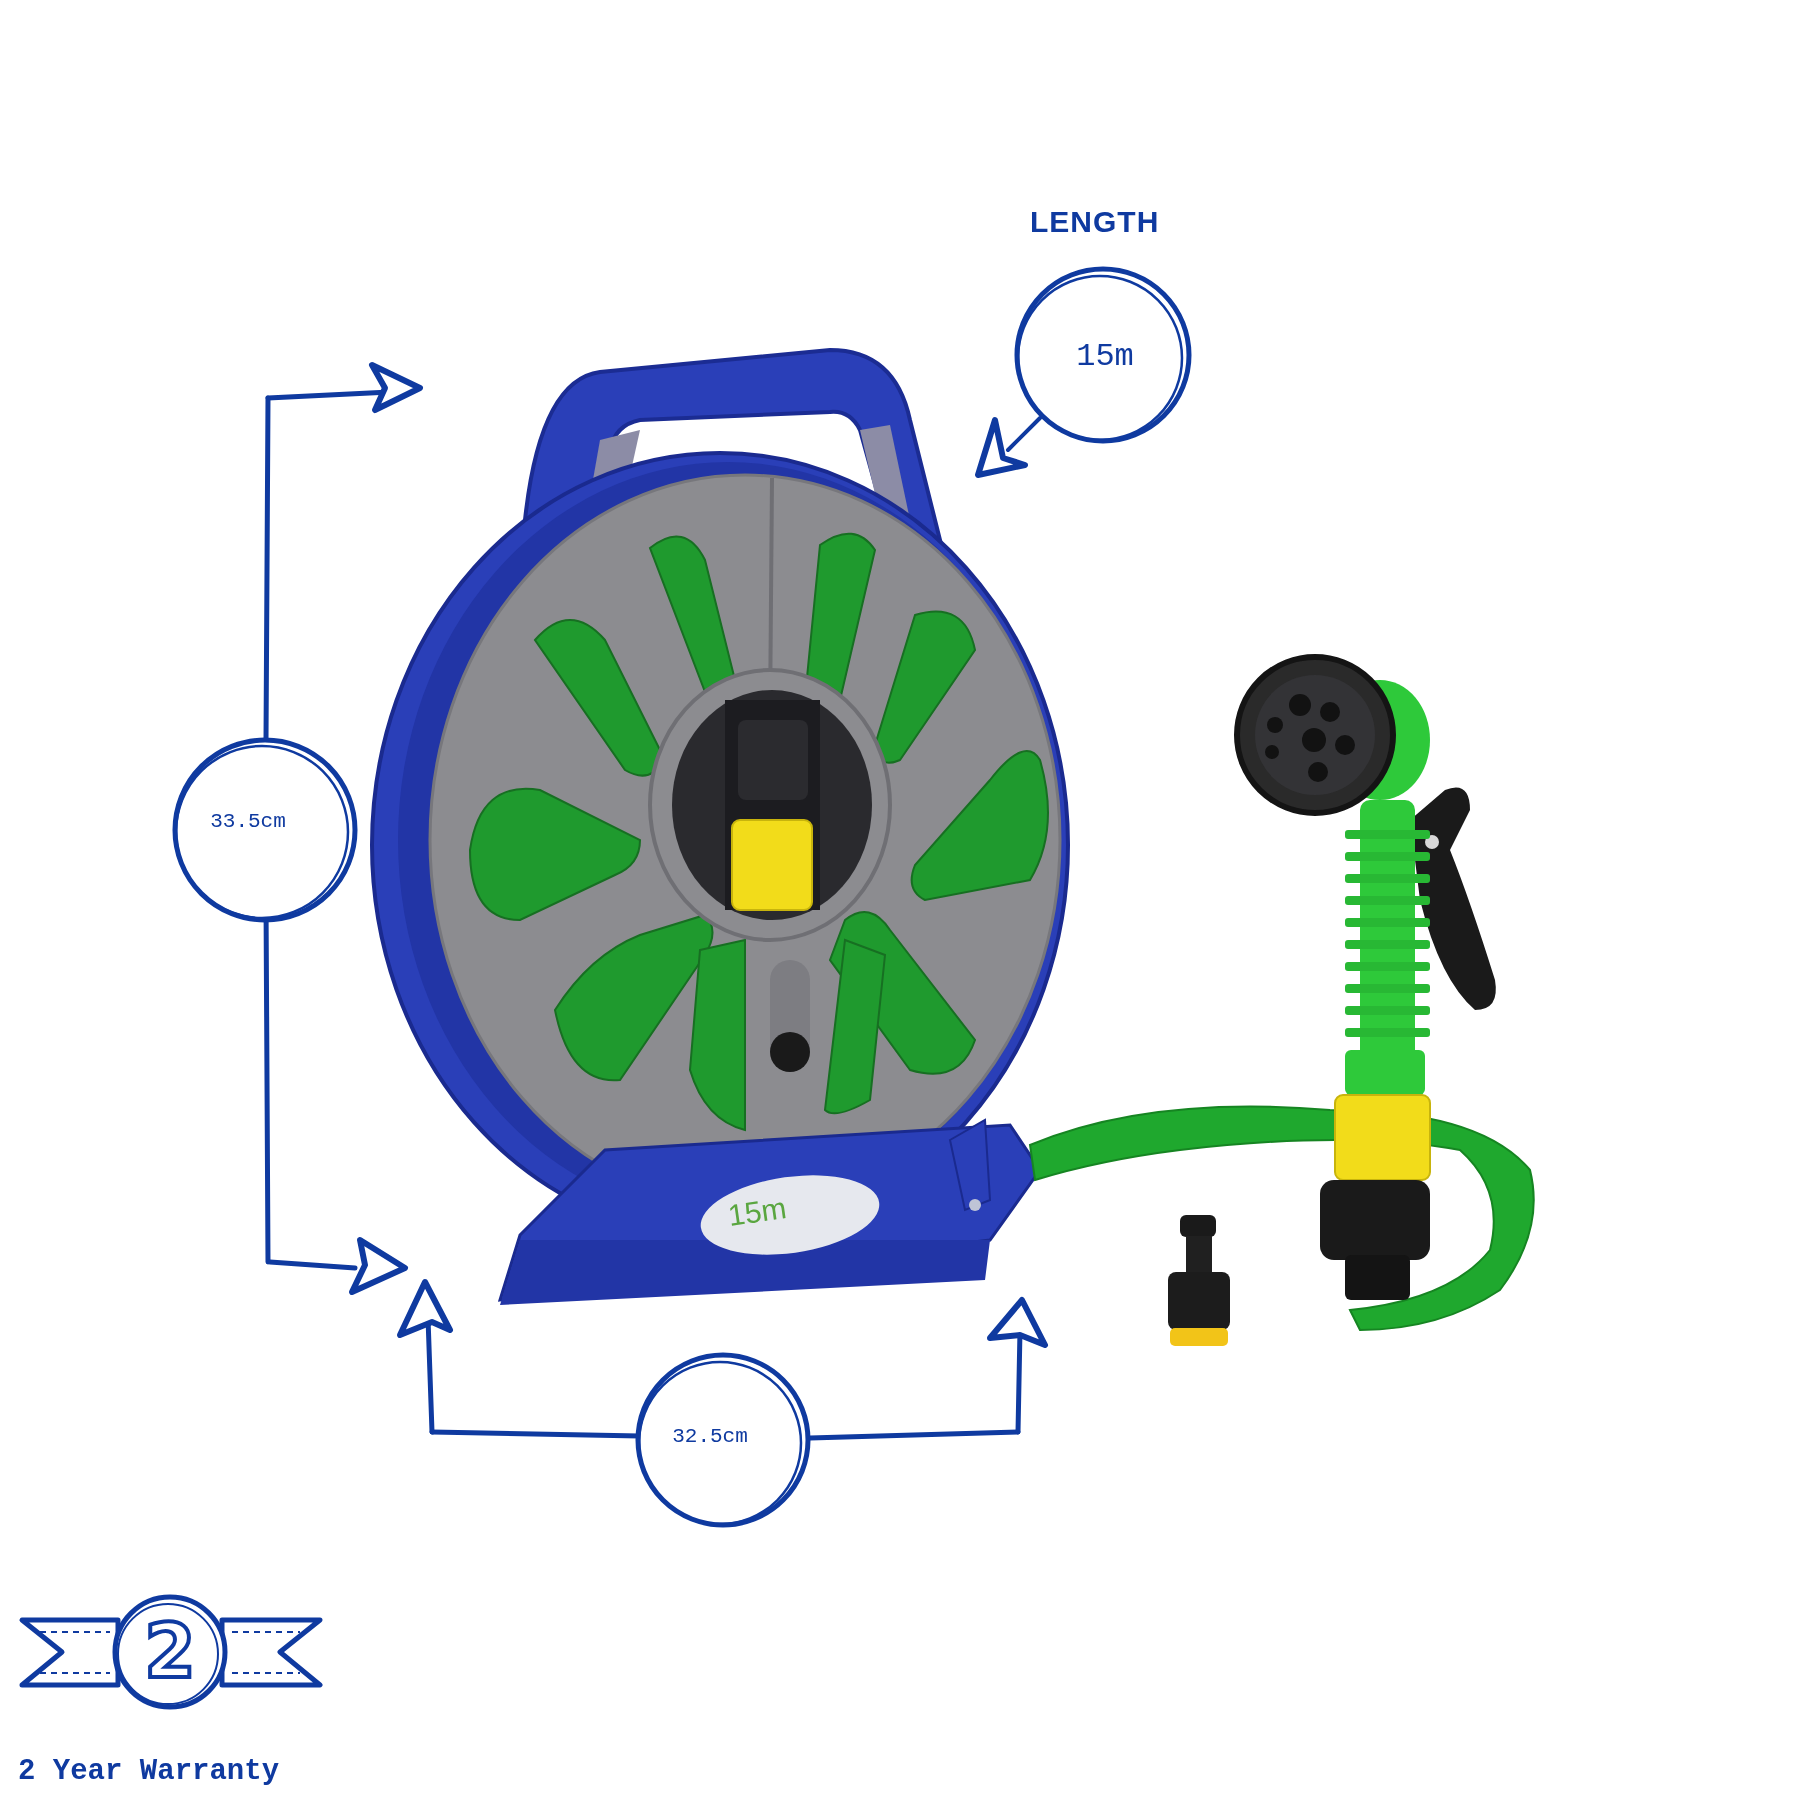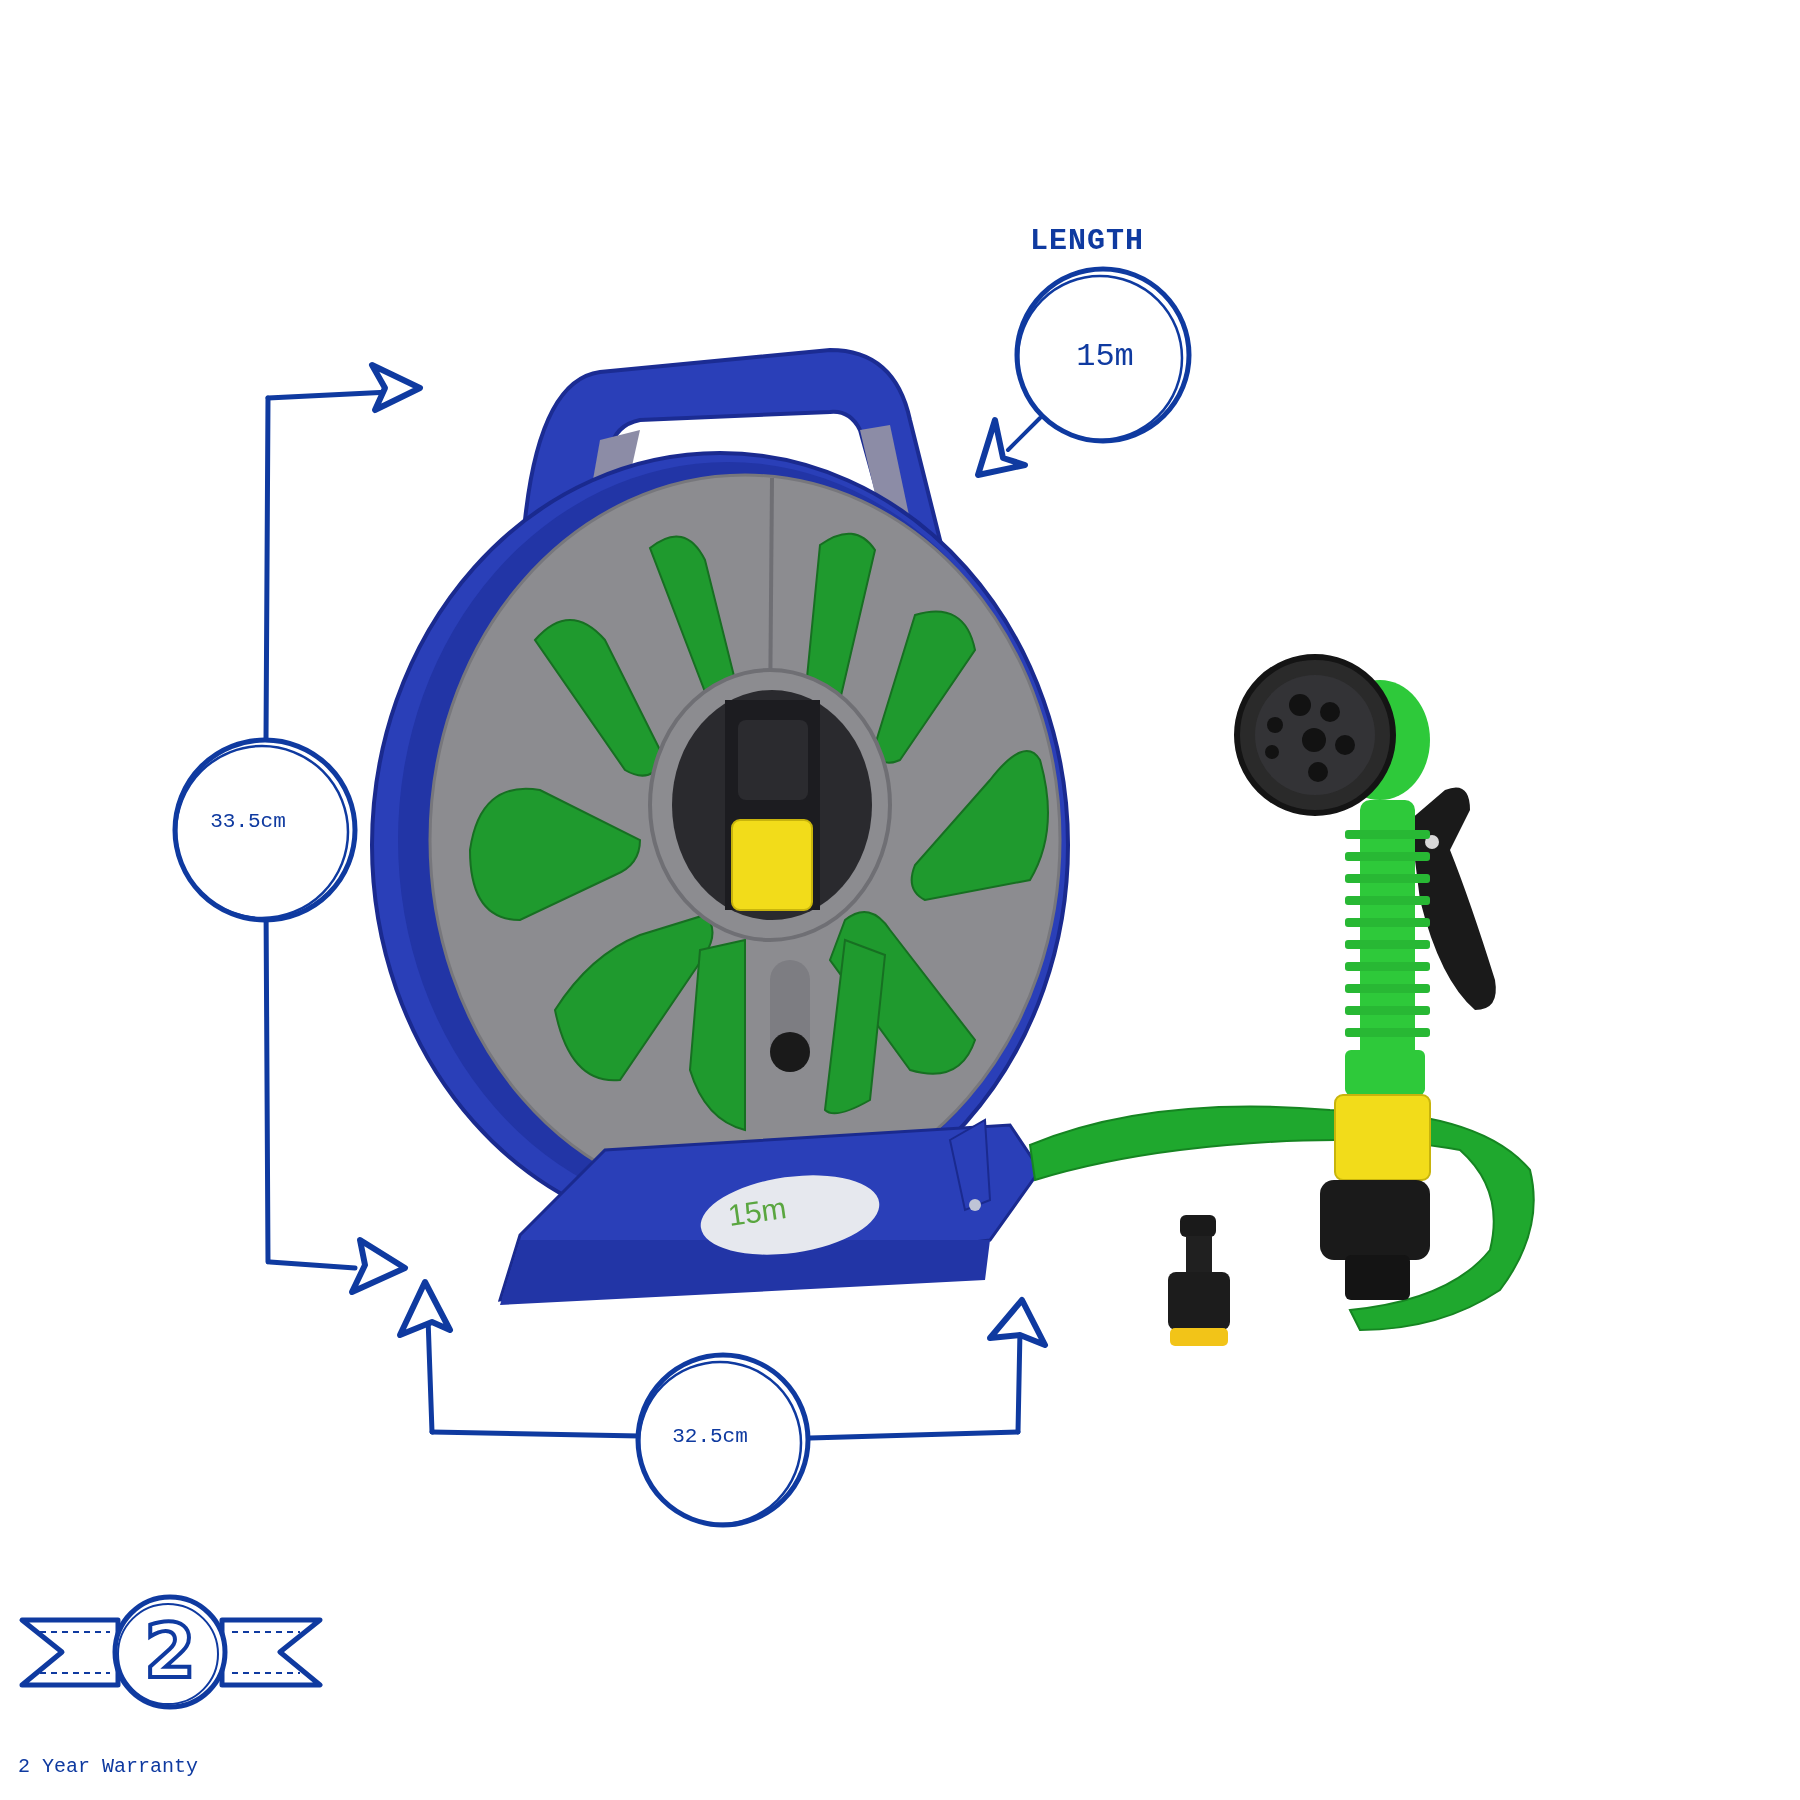--- a/index.html
+++ b/index.html
@@ -1,24 +1,24 @@
 <!DOCTYPE html>
 <html><head>
   <meta charset="utf-8">
   <style>
     html, body { margin: 0; padding: 0; background: #ffffff; }
     body { width: 1800px; height: 1800px; position: relative; overflow: hidden; }
     .stage { position: absolute; left: 0; top: 0; width: 1800px; height: 1800px; }
     .mono { font-family: "Liberation Mono", "DejaVu Sans Mono", monospace; color: #0f3aa0; }
-    .label-length { position: absolute; left: 1030px; top: 224px; font-size: 30px; font-weight: bold; letter-spacing: 1px; font-family: Liberation Mono, monospace; }
+    .label-length { position: absolute; left: 1030px; top: 205px; font-size: 30px; font-weight: bold; letter-spacing: 1px; font-family: Liberation Sans, sans-serif; }
     .dim-text { position: absolute; font-size: 21px; text-align: center; width: 180px; }
     .dim-length { left: 1015px; top: 338px; font-size: 32px; }
     .dim-height { left: 158px; top: 810px; }
     .dim-width { left: 620px; top: 1425px; }
-    .warranty-text { position: absolute; left: 18px; top: 1755px; font-size: 20px; font-weight: normal; white-space: nowrap; }
+    .warranty-text { position: absolute; left: 18px; top: 1755px; font-size: 29px; font-weight: bold; white-space: nowrap; }
     .reel-label { position: absolute; left: 728px; top: 1195px; font-family: "Liberation Sans", "DejaVu Sans", sans-serif; font-size: 30px; color: #5aa640; transform: rotate(-8deg); }
     svg { position: absolute; left: 0; top: 0; }
   </style>
 </head>
 <body>
 
 <div class="stage">
 
   <svg width="1800" height="1800" viewBox="0 0 1800 1800">
 

